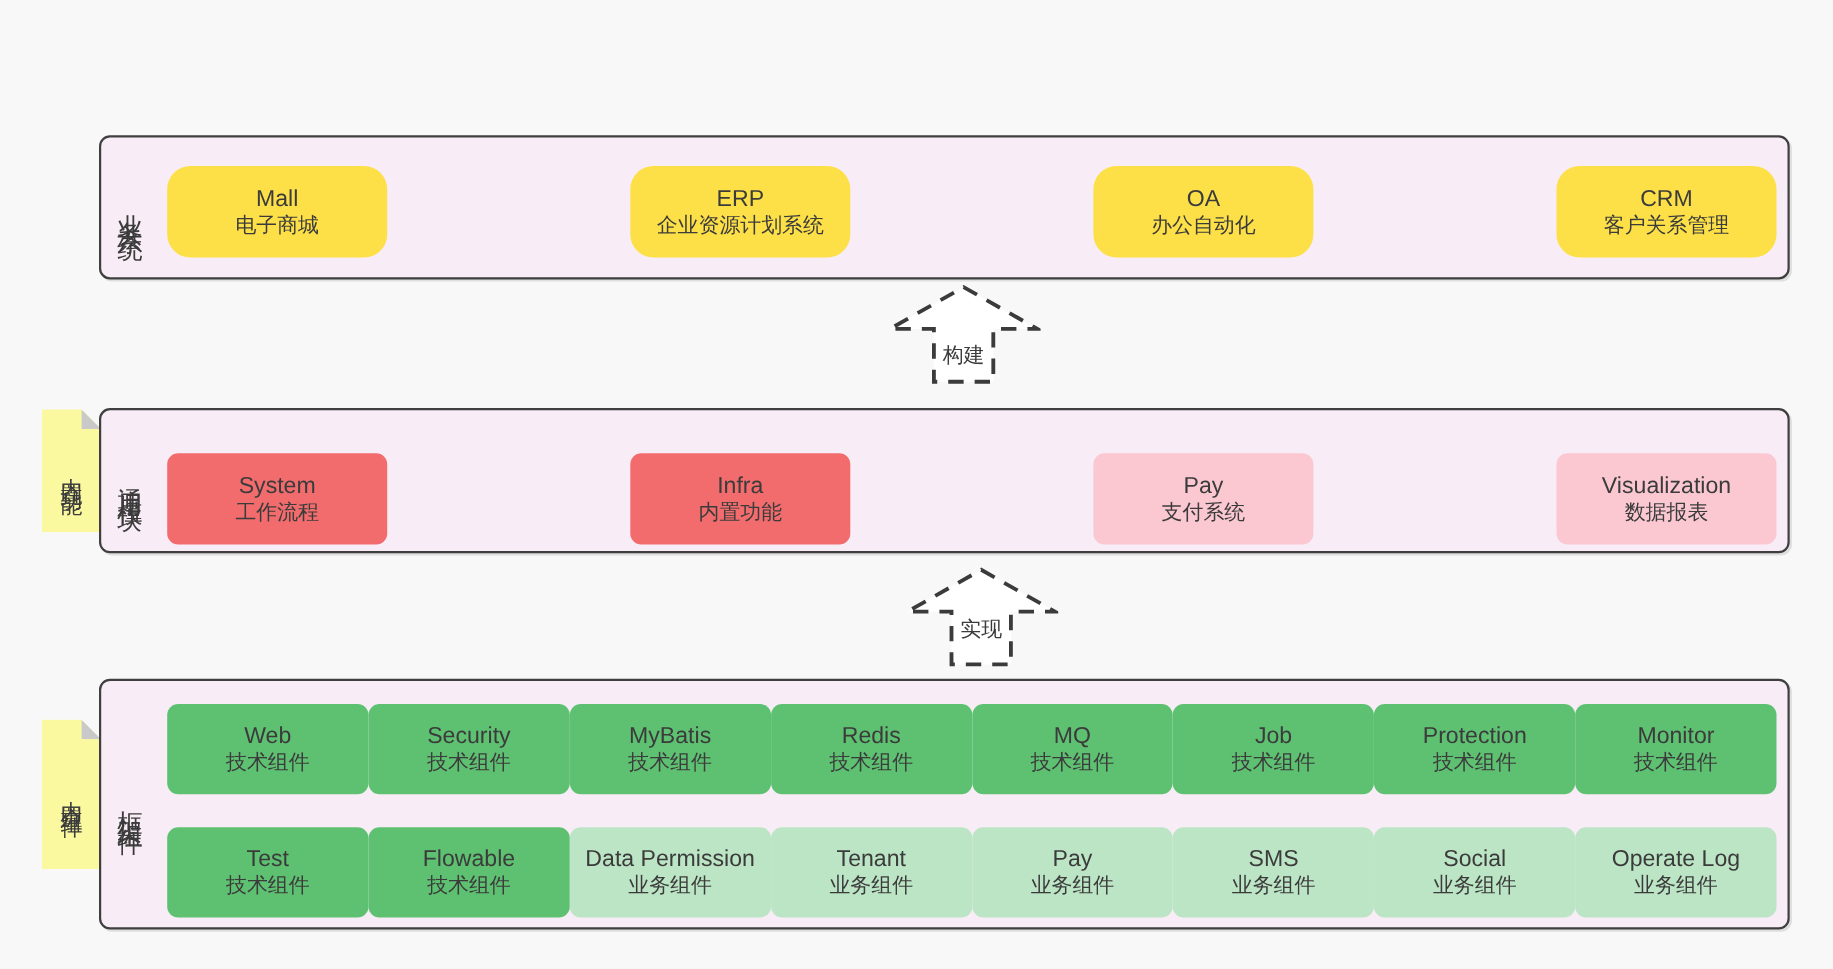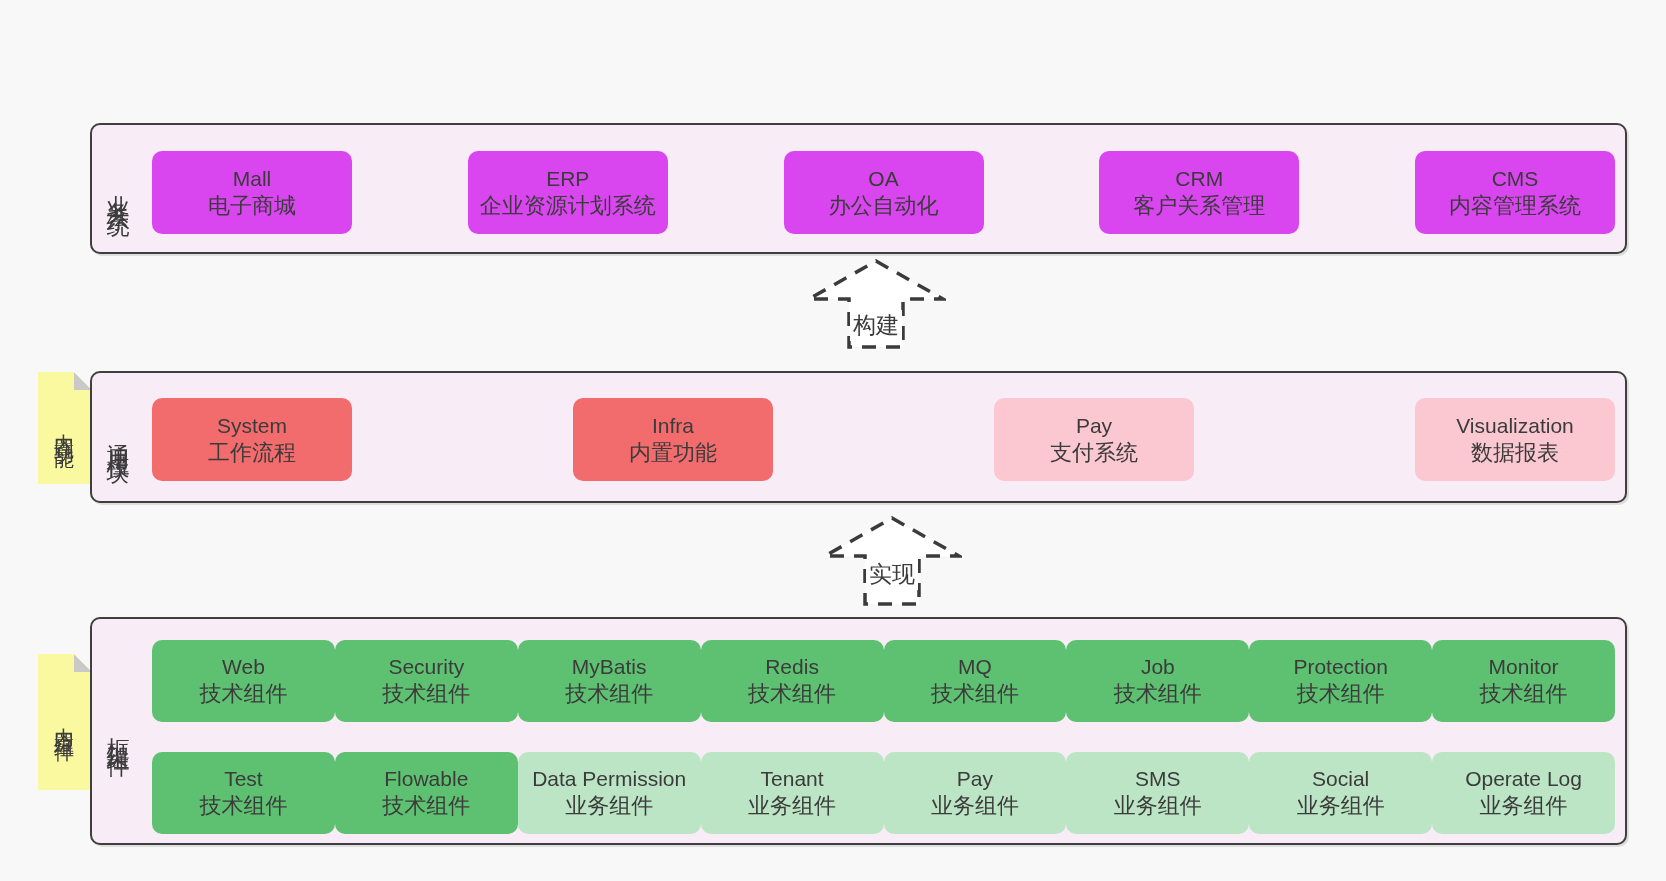--- a/index.html
+++ b/index.html
@@ -20,33 +20,33 @@
     position:absolute;left:8px;top:0;bottom:0;width:38px;
     display:flex;align-items:center;justify-content:center;
     writing-mode:vertical-rl;text-orientation:upright;
     font-size:23px;letter-spacing:6px;color:#3b3b3b;
   }
   .row{
     position:absolute;left:60px;width:1463px;
     display:flex;justify-content:space-between;
   }
   #layer-business .row{top:26px;}
-  #layer-modules .row{top:25px;align-items:flex-end;}
+  #layer-modules .row{top:39px;align-items:flex-end;}
   #layer-framework .row-1{top:21px;}
   #layer-framework .row-2{top:133px;}
   .box{
     box-sizing:border-box;border-radius:10px;padding:2px 4px;
     display:flex;flex-direction:column;align-items:center;justify-content:center;
     text-align:center;line-height:1.3;
   }
   .box6{width:200px;height:83px;}
   .box8{width:184px;height:82px;}
   .box-title{font-size:21px;}
-  .box-sub{font-size:22px;}
-  .blue{background:#d946ef;}
+  .box-sub{font-size:19px;}
+  .blue{background:#fde047;border-radius:21px;}
   .red{background:#f26c6e;}
   .pink{background:#fbc8d2;}
   .green{background:#5ec172;}
   .light_green{background:#bce5c5;}
   .note{
     position:absolute;left:38px;width:54px;background:#fbf9a0;
     clip-path:polygon(0 0,calc(100% - 18px) 0,100% 18px,100% 100%,0 100%);
     display:flex;align-items:center;justify-content:center;
   }
   #note-functions{top:372px;height:112px;}
@@ -54,21 +54,21 @@
   .note-text{
     writing-mode:vertical-rl;text-orientation:upright;
     font-size:20px;letter-spacing:5px;color:#3b3b3b;
   }
   .fold{position:absolute;top:0;right:0;}
   .arrow{position:absolute;width:140px;height:92px;}
   #arrow-build{left:806px;top:258px;}
   #arrow-implement{left:822px;top:515px;}
   .arrow-label{
     position:absolute;left:50%;transform:translateX(-50%);
-    background:#ffffff;padding:0 3px;font-size:23px;color:#3b3b3b;white-space:nowrap;
+    background:#ffffff;padding:0 3px;font-size:19px;color:#3b3b3b;white-space:nowrap;
   }
   #arrow-build .arrow-label{top:52px;}
   #arrow-implement .arrow-label{top:44px;}
 </style>
 </head>
 <body>
 
 <div class="note" id="note-functions">
   <svg class="fold" width="18" height="18">
     <polygon points="0,0 18,18 0,18" fill="#c9c9c9"></polygon>
@@ -93,24 +93,20 @@
       <div class="box-title">ERP</div>
       <div class="box-sub">企业资源计划系统</div>
     </div>
     <div class="box box6 blue">
       <div class="box-title">OA</div>
       <div class="box-sub">办公自动化</div>
     </div>
     <div class="box box6 blue">
       <div class="box-title">CRM</div>
       <div class="box-sub">客户关系管理</div>
-    </div>
-    <div class="box box6 blue">
-      <div class="box-title">CMS</div>
-      <div class="box-sub">内容管理系统</div>
     </div>
   </div>
 </div>
 
 <div class="arrow" id="arrow-build">
   <svg viewBox="0 0 140 92" width="140" height="92">
     <path d="M70 3 L137 41 L97 41 L97 89 L43 89 L43 41 L3 41 Z" fill="#ffffff" stroke="#3b3b3b" stroke-width="3.5" stroke-dasharray="14 10"></path>
   </svg>
   <span class="arrow-label">构建</span>
 </div>

